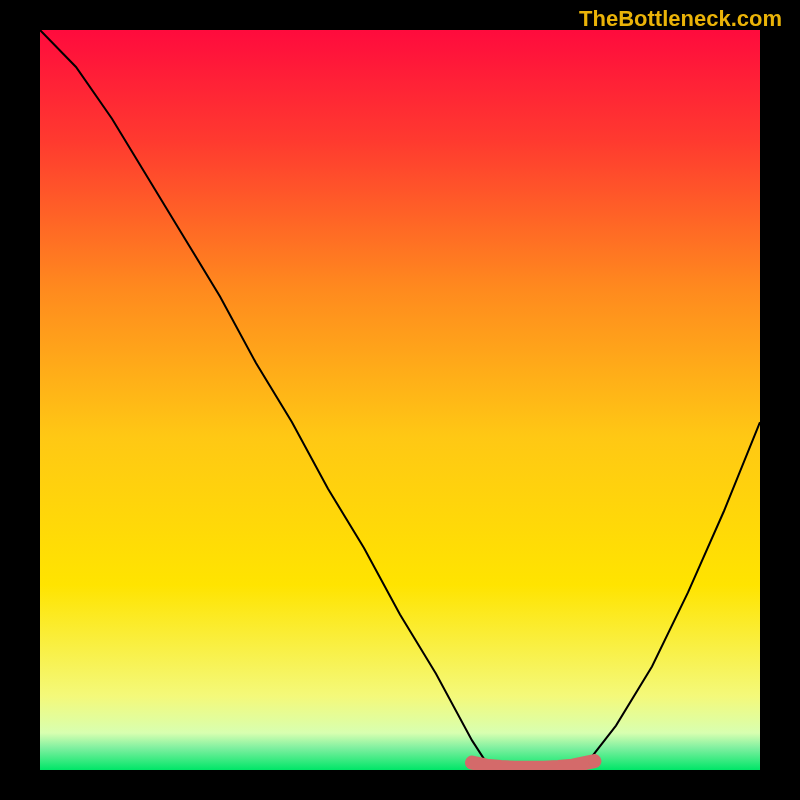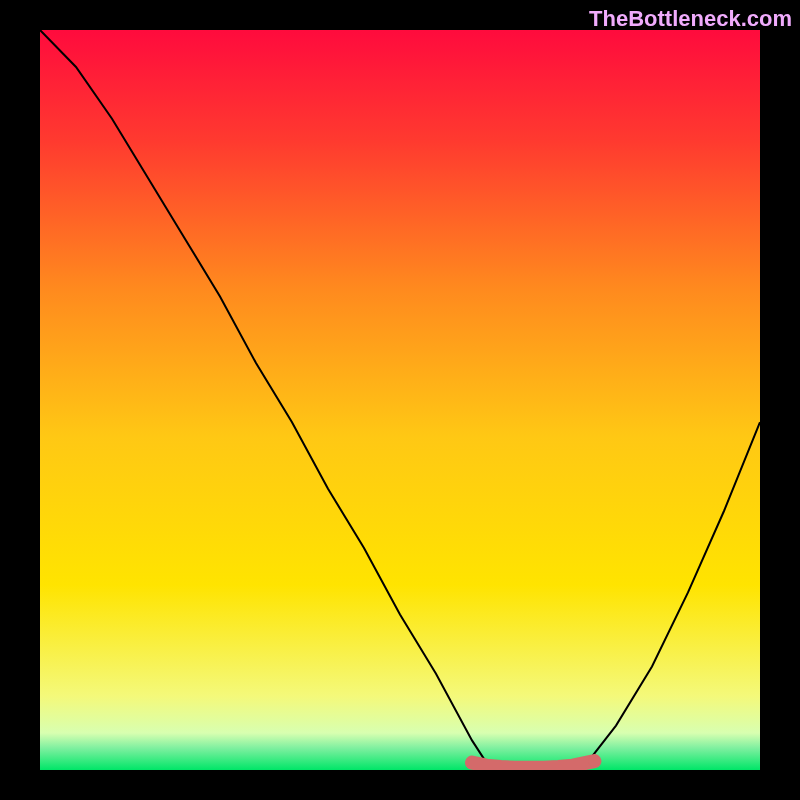--- a/index.html
+++ b/index.html
@@ -13,22 +13,22 @@
   }
   .container {
     width: 800px;
     height: 800px;
     position: relative;
     background: #000;
   }
   .watermark {
     position: absolute;
     top: 6px;
-    right: 8px;
-    color: #f0abfc;
+    right: 18px;
+    color: #eab308;
     font-size: 22px;
     font-weight: bold;
     z-index: 10;
   }
   .plot-area {
     position: absolute;
     left: 40px;
     top: 30px;
     width: 720px;
     height: 740px;

